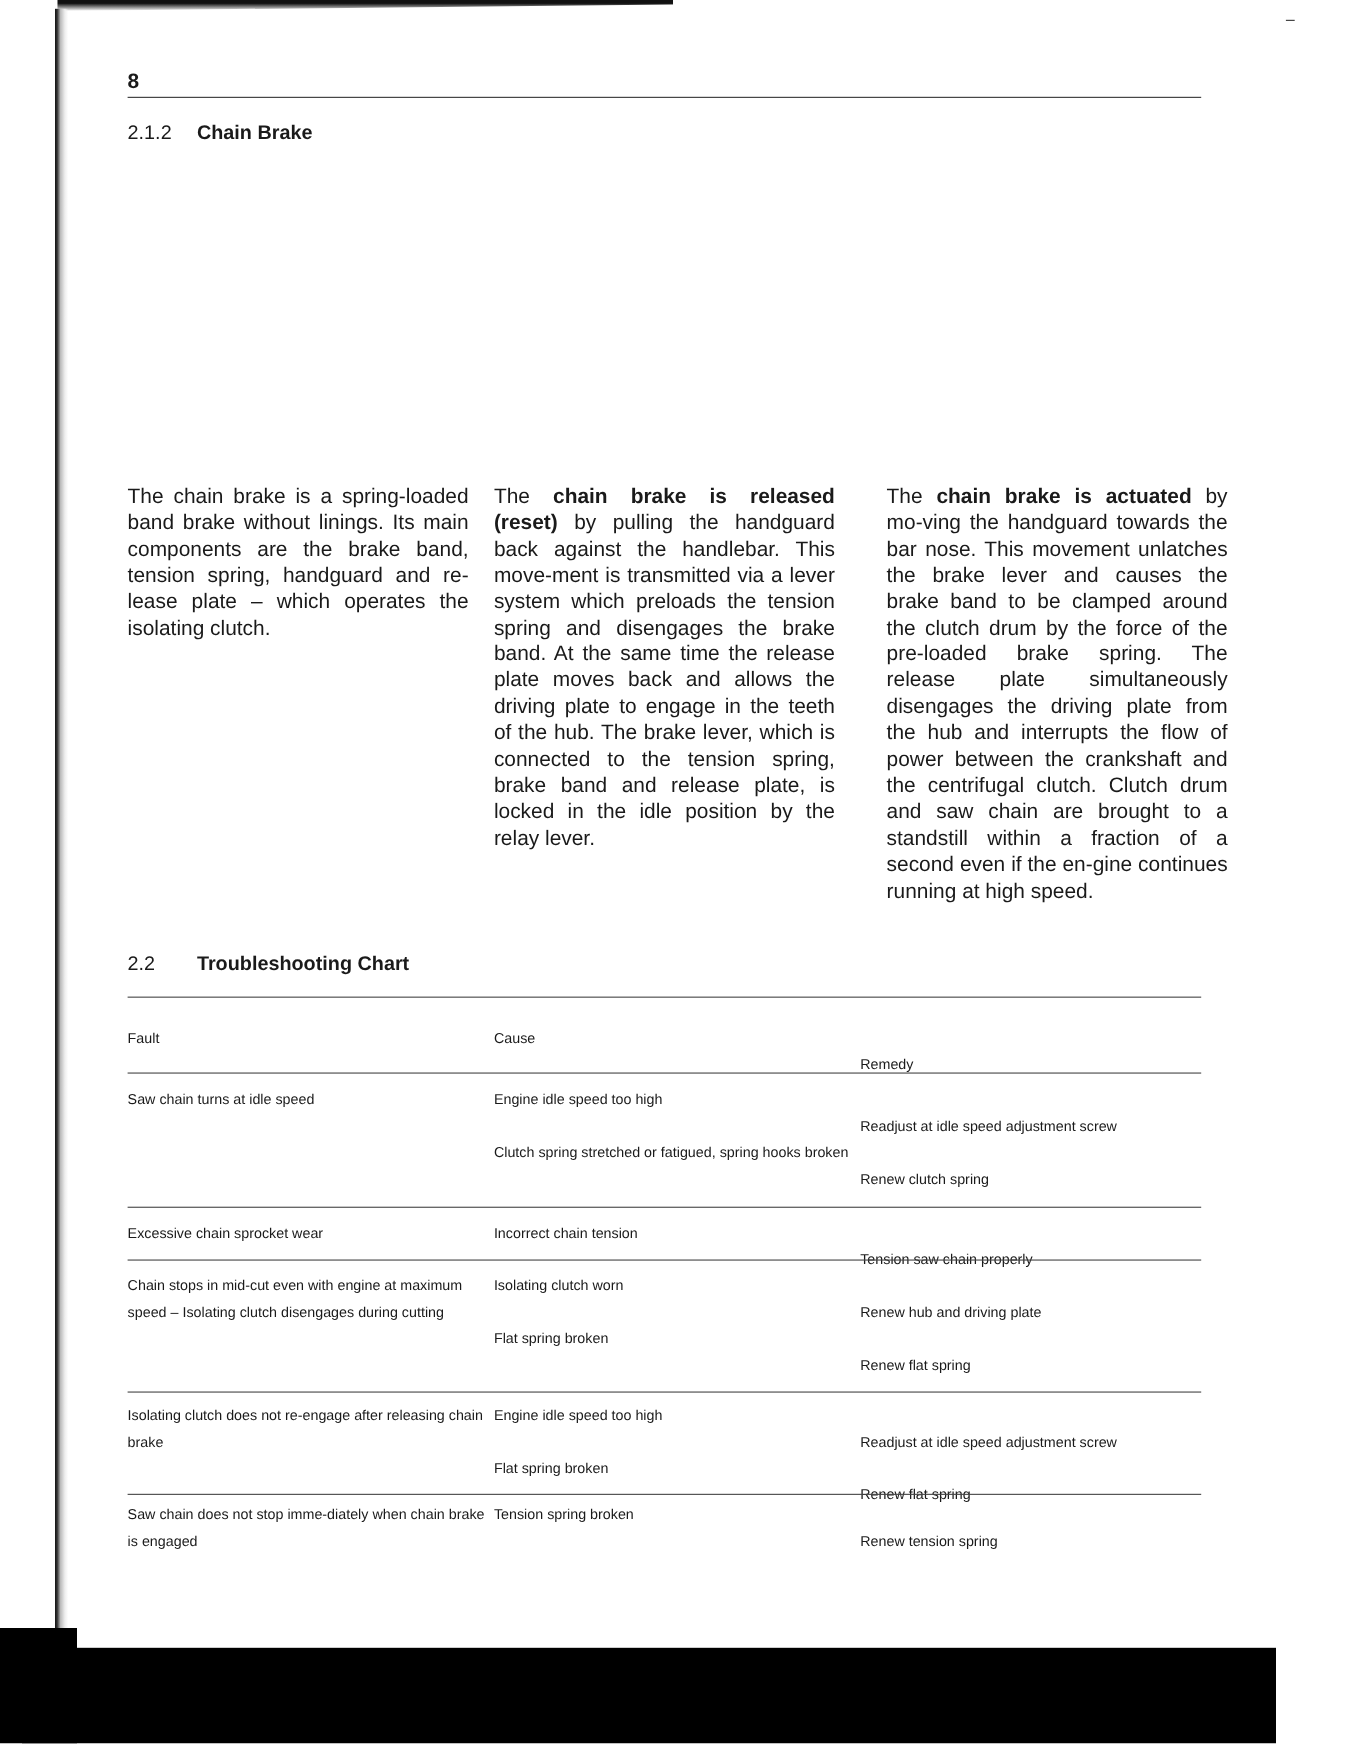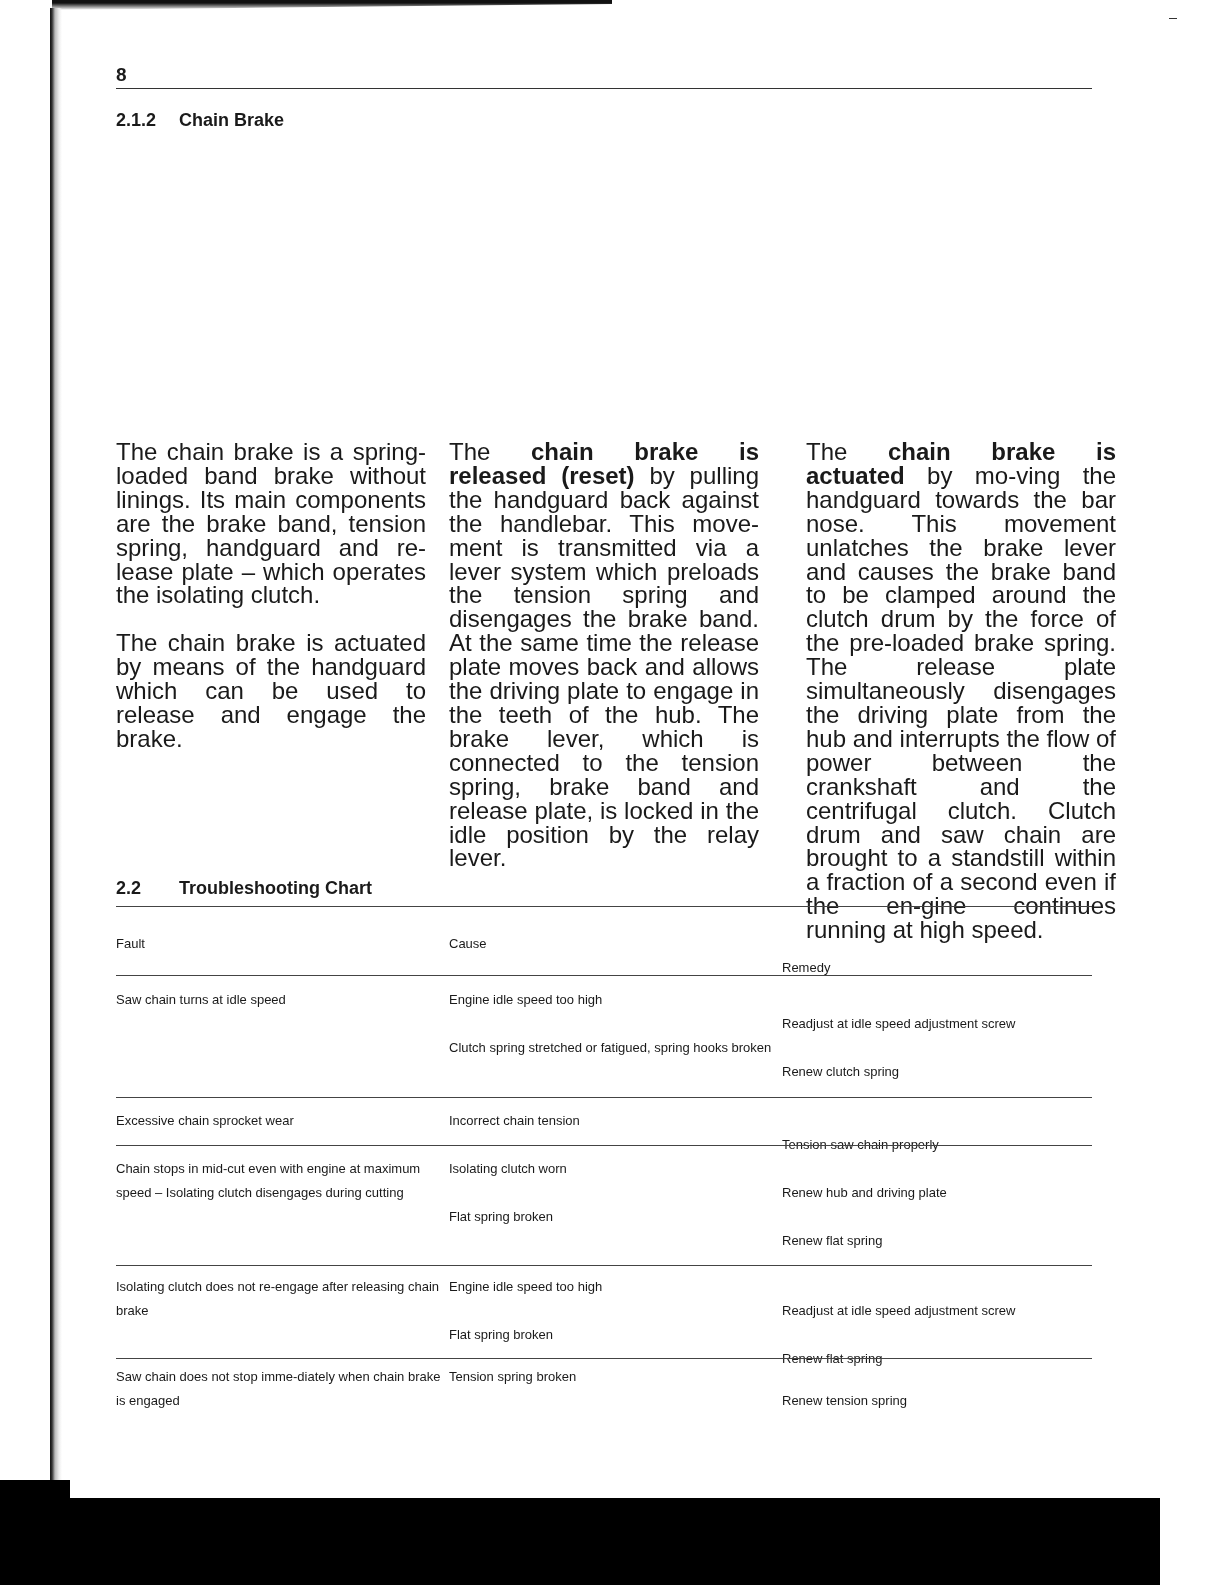--- a/index.html
+++ b/index.html
@@ -30,29 +30,29 @@
     .page-number {
       position: absolute; left: 116px; top: 64px;
       font-weight: bold; font-size: 19px;
     }
     .top-rule {
       position: absolute; left: 116px; top: 88px; width: 976px; height: 1px; background: #333;
     }
     .section-heading {
       position: absolute; font-size: 18px;
     }
-    .section-heading .num { display: inline-block; font-weight: bold; }
+    .section-heading .num { display: inline-block; }
     .section-heading .title { font-weight: bold; }
     .h212 { left: 116px; top: 110px; }
     .h212 .num { width: 63px; }
     .h22 { left: 116px; top: 866px; }
-    .h22 .num { width: 63px; margin-top: 12px; }
+    .h22 .num { width: 63px; }
     .col {
       position: absolute; top: 440px; width: 310px;
-      font-size: 24px; line-height: 23.9px; text-align: justify;
+      font-size: 19px; line-height: 23.9px; text-align: justify;
     }
     .col p { margin: 0 0 24px 0; }
     .col b { font-weight: bold; margin-top: 37px; }
     .c1 { left: 116px; }
     .c2 { left: 449px; }
     .c3 { left: 806px; }
     .rule {
       position: absolute; left: 116px; width: 976px; height: 1px; background: #444;
     }
     .cell {
@@ -73,21 +73,20 @@
 
 <div class="page-number">8</div>
 <div class="top-rule"></div>
 
 <div class="section-heading h212">
   <span class="num">2.1.2</span><span class="title">Chain Brake</span>
 </div>
 
 <div class="col c1">
   <p>The chain brake is a spring-loaded band brake without linings. Its main components are the brake band, tension spring, handguard and re-lease plate – which operates the isolating clutch.</p>
-  <p>The chain brake is actuated by means of the handguard which can be used to release and engage the brake.</p>
 </div>
 <div class="col c2">
   <p><span>The </span><b>chain brake is released (reset)</b><span> by pulling the handguard back against the handlebar. This move-ment is transmitted via a lever system which preloads the tension spring and disengages the brake band. At the same time the release plate moves back and allows the driving plate to engage in the teeth of the hub. The brake lever, which is connected to the tension spring, brake band and release plate, is locked in the idle position by the relay lever.</span></p>
 </div>
 <div class="col c3">
   <p><span>The </span><b>chain brake is actuated</b><span> by mo-ving the handguard towards the bar nose. This movement unlatches the brake lever and causes the brake band to be clamped around the clutch drum by the force of the pre-loaded brake spring. The release plate simultaneously disengages the driving plate from the hub and interrupts the flow of power between the crankshaft and the centrifugal clutch. Clutch drum and saw chain are brought to a standstill within a fraction of a second even if the en-gine continues running at high speed.</span></p>
 </div>
 
 <div class="section-heading h22">
   <span class="num">2.2</span><span class="title">Troubleshooting Chart</span>

